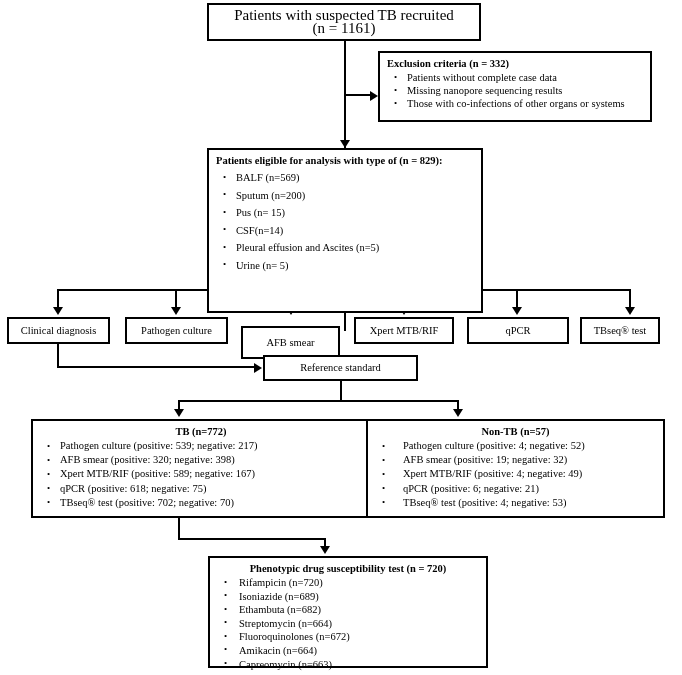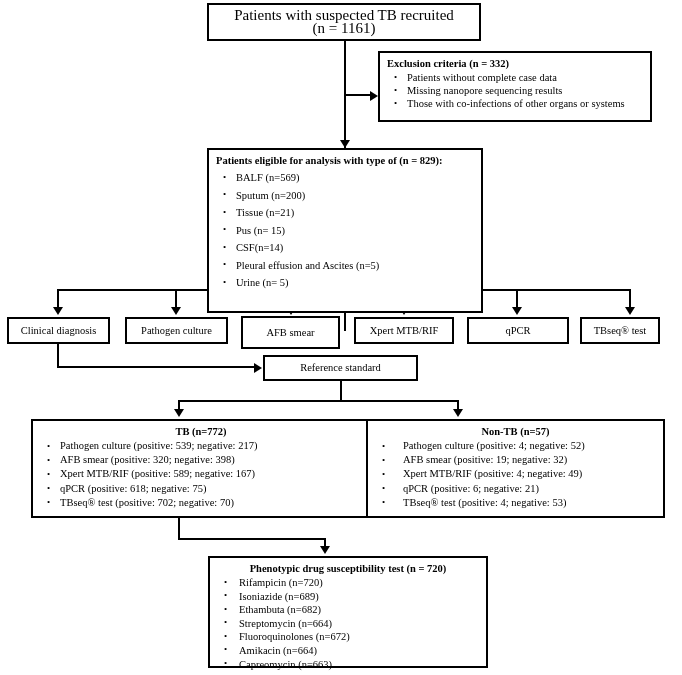--- a/index.html
+++ b/index.html
@@ -129,21 +129,20 @@
       <li>Missing nanopore sequencing results</li>
       <li>Those with co-infections of other organs or systems</li>
     </ul>
   </div>
 
   <div class="box pad" style="left:207px; top:148px; width:276px; height:165px;">
     <div class="box-title-left" style="margin-bottom:2px;">Patients eligible for analysis with type of (n = 829):</div>
     <ul class="bullets" style="line-height:17px;">
       <li style="line-height:17.5px;">BALF (n=569)</li>
       <li style="line-height:17.5px;">Sputum (n=200)</li>
-      <li style="line-height:17.5px;">Tissue (n=21)</li>
       <li style="line-height:17.5px;">Pus (n= 15)</li>
       <li style="line-height:17.5px;">CSF(n=14)</li>
       <li style="line-height:17.5px;">Pleural effusion and Ascites (n=5)</li>
       <li style="line-height:17.5px;">Urine (n= 5)</li>
     </ul>
   </div>
 
   <div class="vline" style="left:344px; top:313px; height:18px;"></div>
   <div class="hline" style="left:57px; top:289px; width:573px;"></div>
   <div class="vline" style="left:344px; top:289px; height:24px;"></div>
@@ -165,21 +164,21 @@
 
   <div class="vline" style="left:629px; top:289px; height:22px;"></div>
   <div class="arrow-down" style="left:625px; top:307px;"></div>
 
   <div class="box" style="left:7px; top:317px; width:103px; height:27px;">
     <span class="small-box-label">Clinical diagnosis</span>
   </div>
   <div class="box" style="left:125px; top:317px; width:103px; height:27px;">
     <span class="small-box-label">Pathogen culture</span>
   </div>
-  <div class="box" style="left:241px; top:316px; width:99px; height:33px;">
+  <div class="box" style="left:241px; top:326px; width:99px; height:33px;">
     <span class="small-box-label">AFB smear</span>
   </div>
   <div class="box" style="left:354px; top:317px; width:100px; height:27px;">
     <span class="small-box-label">Xpert MTB/RIF</span>
   </div>
   <div class="box" style="left:467px; top:317px; width:102px; height:27px;">
     <span class="small-box-label">qPCR</span>
   </div>
   <div class="box" style="left:580px; top:317px; width:80px; height:27px;">
     <span class="small-box-label">TBseq® test</span>

